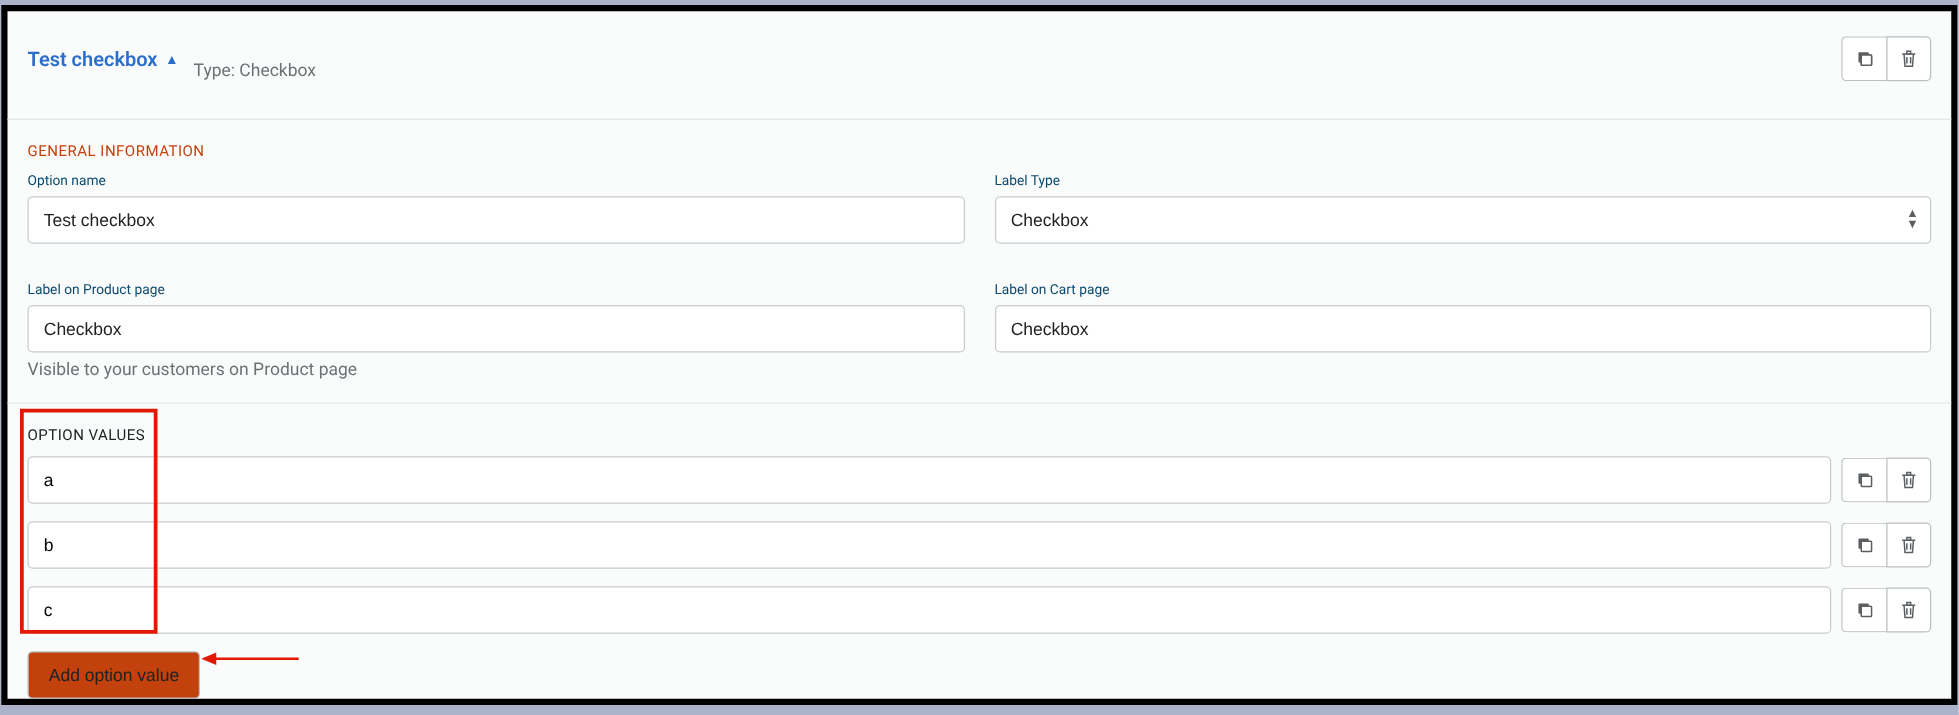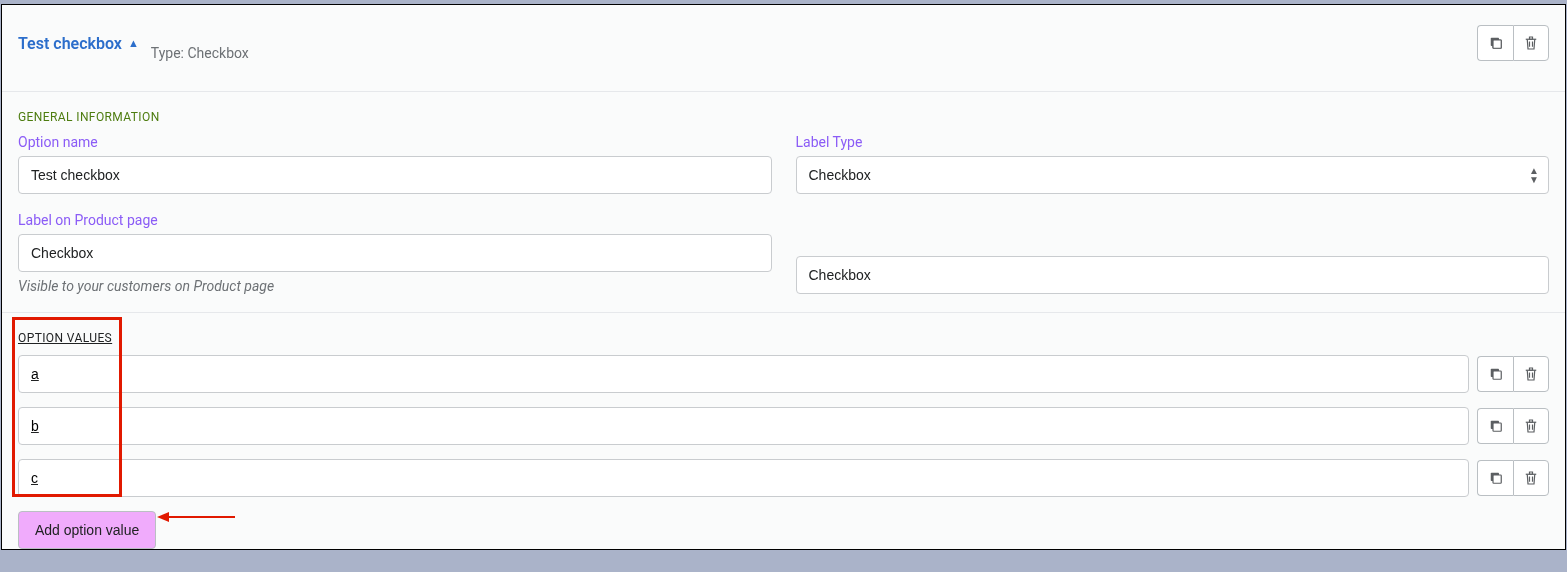--- a/index.html
+++ b/index.html
@@ -1,18 +1,18 @@
 <!DOCTYPE html>
 <html><head>
 <meta charset="utf-8">
 <style>
   * { box-sizing: border-box; margin: 0; padding: 0; }
   html, body { font-family: -apple-system, BlinkMacSystemFont, "Segoe UI", Roboto, Helvetica, Arial, sans-serif; font-size: 14px; color: #202223; }
   body { background: #aab3c9; padding: 4px 1px 2px 1px; }
-  .page { background: #fafbfb; border: 1px solid #000000; }
+  .page { background: #fafbfb; border: 5px solid #000000; }
   
   .panel-header {
     display: flex; align-items: center; justify-content: space-between;
     padding: 20px 16px 30px 16px;
     border-bottom: 1px solid #e6e8eb;
   }
   .panel-title { display: flex; align-items: center; gap: 6px; }
   .panel-title .name { color: #2c6ecb; font-size: 16px; font-weight: 600; }
   .panel-title .caret { color: #2c6ecb; font-size: 11px; line-height: 1; }
   .panel-title .type { color: #6d7175; font-size: 14px; margin-left: 6px; margin-top: 20px; }
@@ -21,44 +21,44 @@
     width: 36px; height: 36px; background: #ffffff; border: 1px solid #babfc3;
     display: flex; align-items: center; justify-content: center; cursor: pointer;
     padding: 0;
   }
   .btn-group .btn-icon:first-child { border-radius: 4px 0 0 4px; border-right: none; }
   .btn-group .btn-icon:last-child { border-radius: 0 4px 4px 0; }
   .btn-group .btn-icon:only-child { border-radius: 4px; border-right: 1px solid #babfc3; }
   .btn-icon svg { width: 18px; height: 18px; stroke: #5c5f62; fill: none; stroke-width: 1.6; }
   
   .section { padding: 18px 16px 18px 16px; }
-  .section-title { font-size: 12px; letter-spacing: 0.4px; color: #4d7c0f; text-transform: uppercase; margin-bottom: 10px; font-weight: 400; }
+  .section-title { font-size: 12px; letter-spacing: 0.4px; color: #c2410c; text-transform: uppercase; margin-bottom: 10px; font-weight: 400; }
   .two-col { display: flex; gap: 24px; }
   .col { flex: 1; min-width: 0; }
-  .field-label { display: block; font-size: 14px; color: #8b5cf6; margin-bottom: 6px; }
+  .field-label { display: block; font-size: 11px; color: #0c4a6e; margin-bottom: 6px; }
   .input, .select {
     width: 100%; height: 38px; border: 1px solid #c9cccf; border-radius: 4px;
     padding: 0 12px; font-size: 14px; color: #202223; background: #ffffff;
   }
   .select-wrap { position: relative; }
   .select { appearance: none; padding-right: 30px; }
   .select-caret { position: absolute; right: 10px; top: 50%; transform: translateY(-50%); pointer-events: none; color: #5c5f62; font-size: 10px; line-height: 8px; display:flex; flex-direction:column; gap:1px;}
-  .help-text { color: #6d7175; font-size: 14px; margin-top: 6px; font-style: italic; }
-  .row-space { margin-top: 18px; align-items: flex-end; }
+  .help-text { color: #6d7175; font-size: 14px; margin-top: 6px; }
+  .row-space { margin-top: 30px; }
   .divider { border-top: 1px solid #e6e8eb; }
   
-  .values-section { padding: 18px 16px 0 16px; position: relative; text-decoration: underline; }
+  .values-section { padding: 18px 16px 0 16px; position: relative; }
   .values-title { font-size: 12px; letter-spacing: 0.4px; color: #202223; text-transform: uppercase; margin-bottom: 10px; font-weight: 400; }
   .value-row { display: flex; align-items: center; gap: 8px; margin-bottom: 14px; }
   .value-input {
     flex: 1; height: 38px; border: 1px solid #c9cccf; border-radius: 4px;
     padding: 0 12px; font-size: 14px; background: #ffffff;
   }
   .add-button {
-    height: 38px; padding: 0 16px; background: #f0abfc; border: 1px solid #babfc3;
+    height: 38px; padding: 0 16px; background: #c2410c; border: 1px solid #babfc3;
     border-radius: 4px; font-size: 14px; color: #202223; cursor: pointer;
   }
   
   .red-box {
     position: absolute; border: 3px solid #e11900; pointer-events: none;
     left: 10px; top: 4px; width: 110px; height: 180px;
   }
   .red-arrow {
     position: absolute; pointer-events: none;
     left: 155px; bottom: 22px; width: 80px; height: 20px;
@@ -118,20 +118,21 @@
       </div>
     </div>
 
     <div class="two-col row-space">
       <div class="col">
         <label class="field-label">Label on Product page</label>
         <input class="input" type="text" value="Checkbox" style="">
         <div class="help-text">Visible to your customers on Product page</div>
       </div>
       <div class="col">
+        <label class="field-label">Label on Cart page</label>
         <input class="input" type="text" value="Checkbox" style="">
       </div>
     </div>
   </div>
 
   <div class="divider"></div>
 
   <div class="values-section">
     <div class="values-title">OPTION VALUES</div>
 

